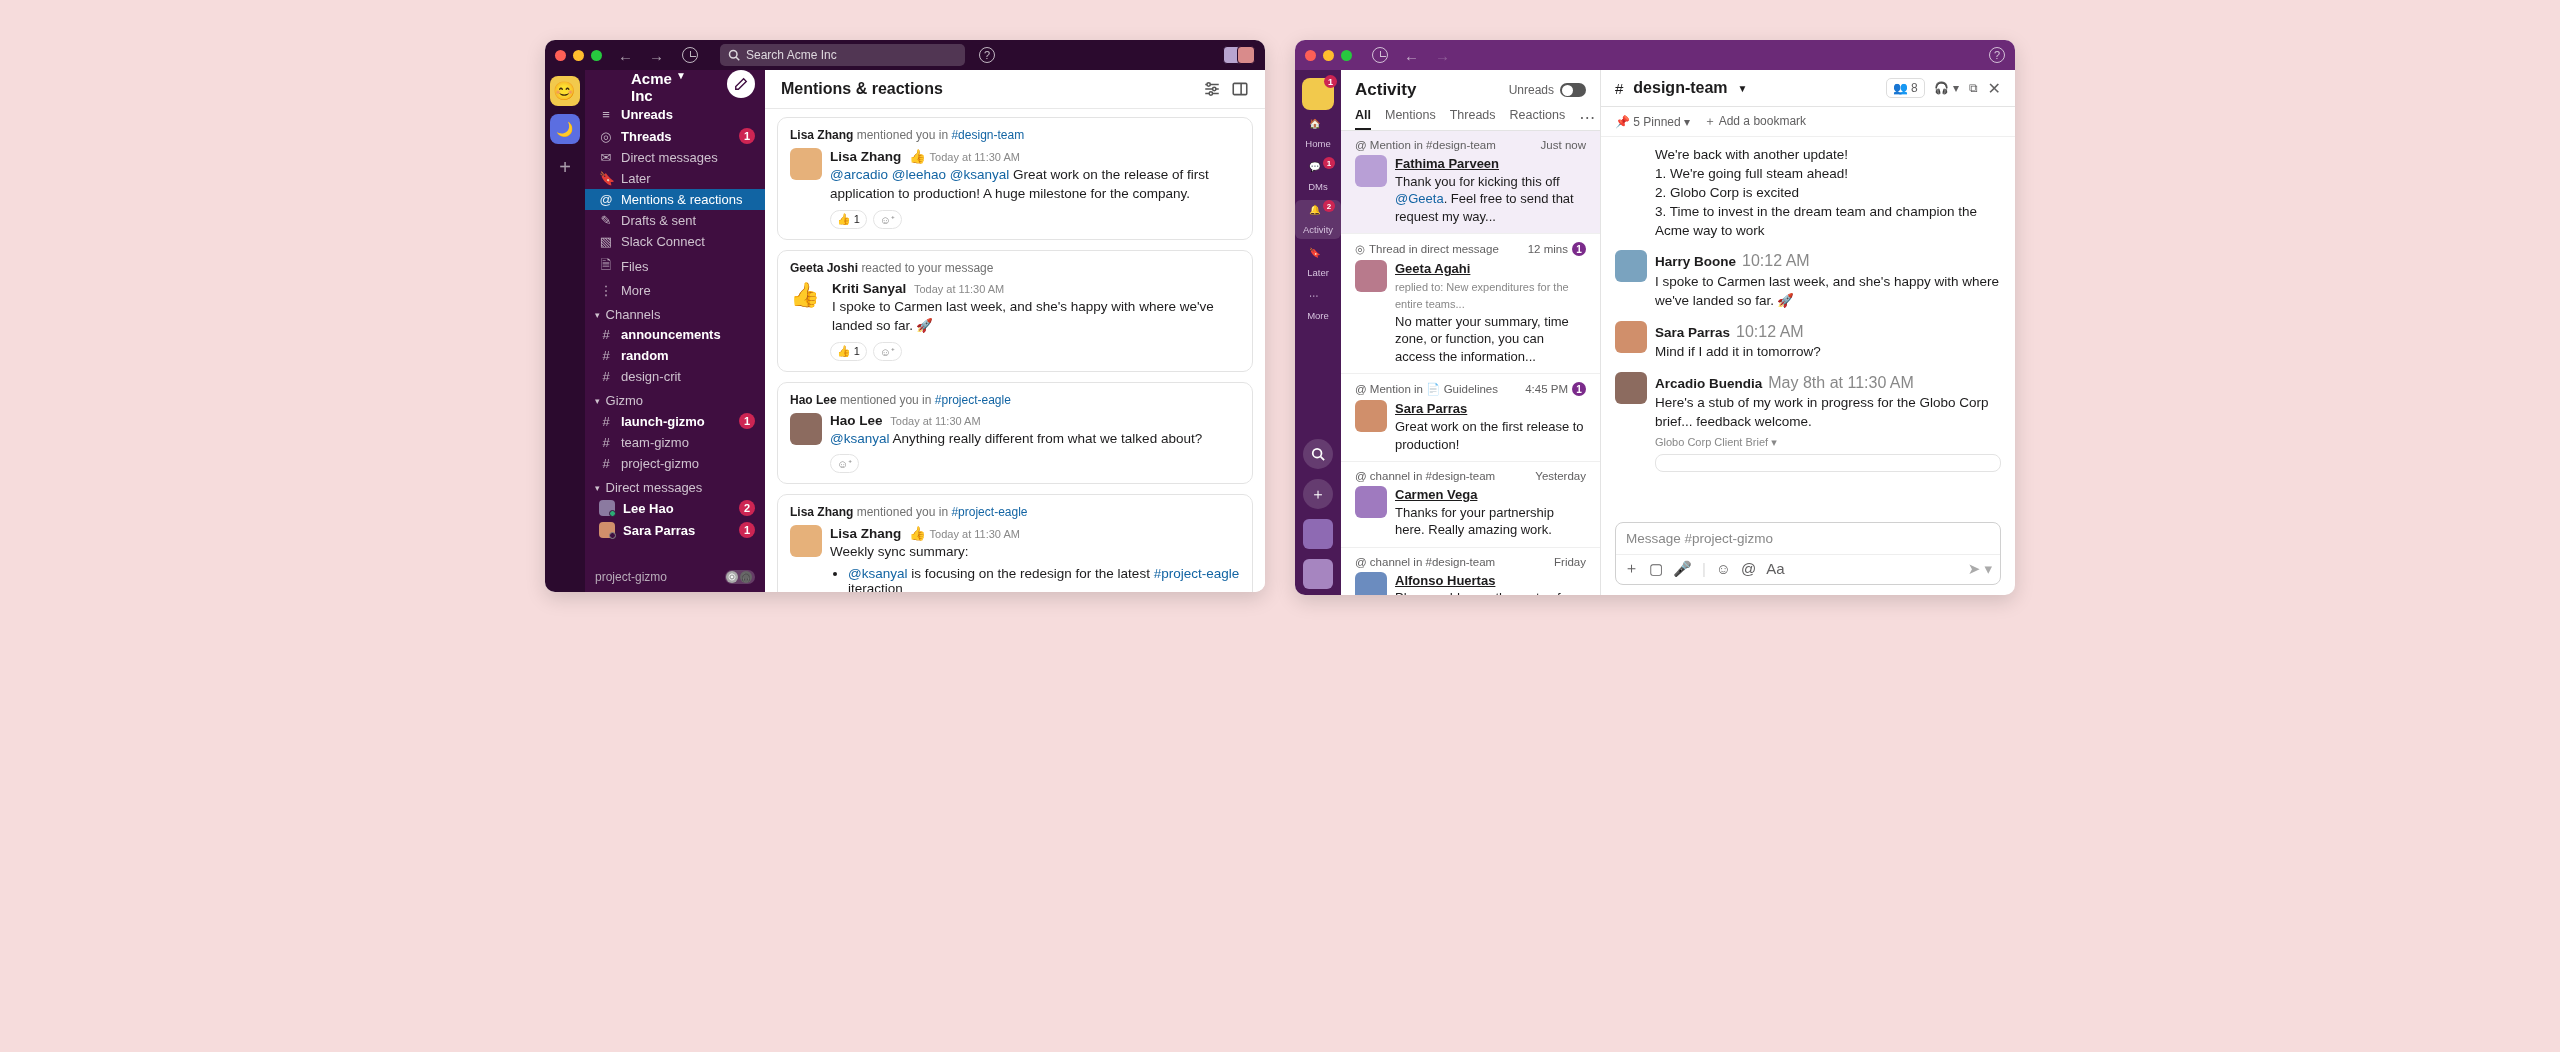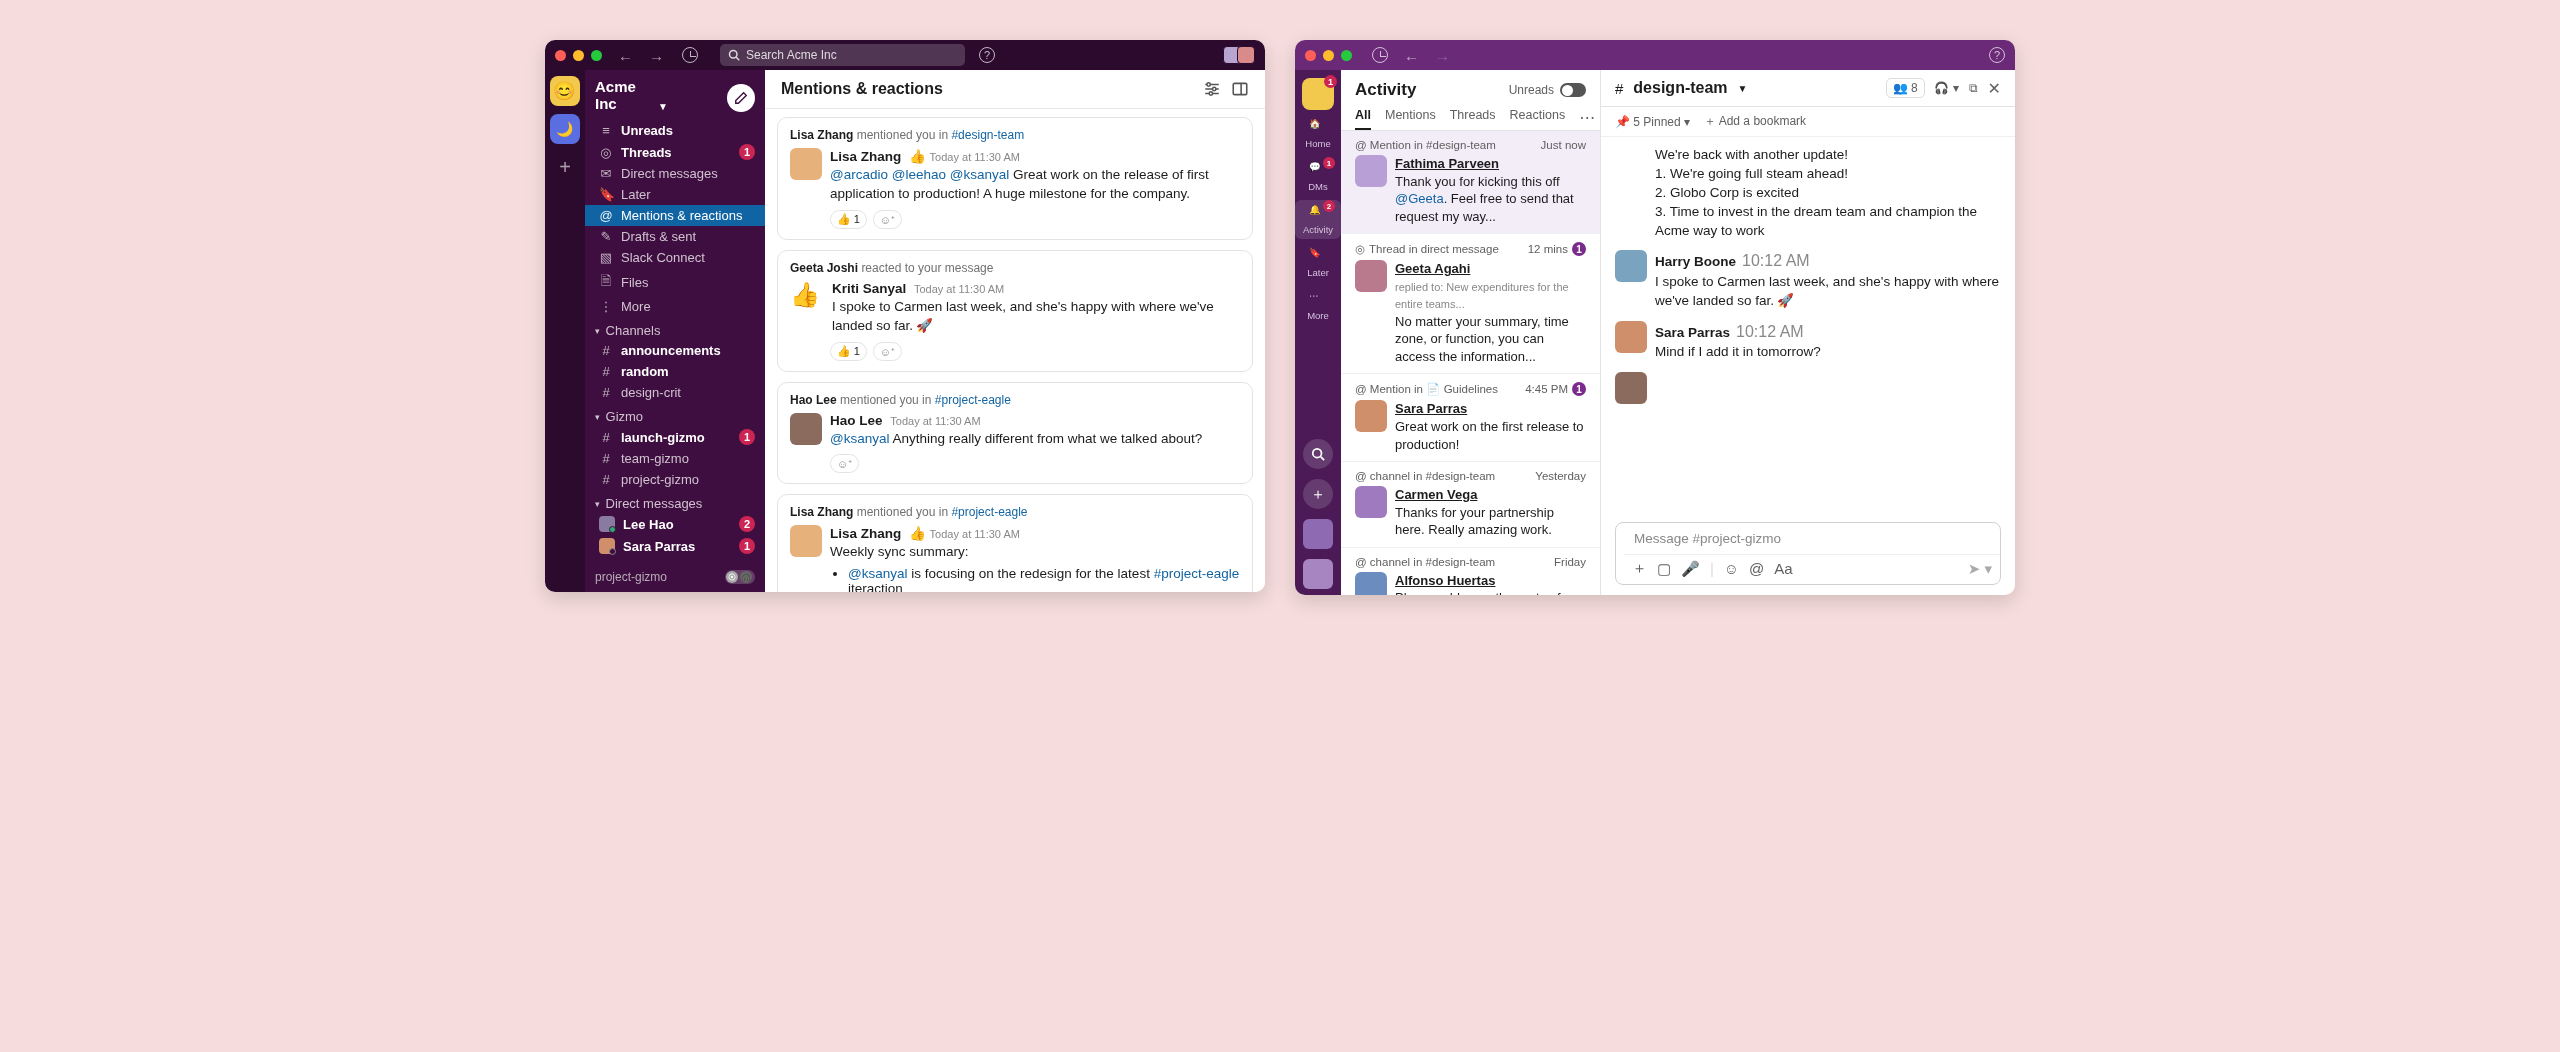--- a/index.html
+++ b/index.html
@@ -65,21 +65,21 @@
 
 .rail { width: 40px; display:flex;flex-direction:column;align-items:center;padding-top:6px;gap:8px;}
 .app1 .rail { background: #2b0a2e; }
 .railico { width:30px;height:30px;border-radius:8px;display:flex;align-items:center;justify-content:center;font-size:18px;}
 .rail .ws { background:#f2c94c;color:#6b3; }
 .rail .hub { background:#5b6ee1;color:#fff;font-size:14px;}
 .rail .plus { color:rgba(255,255,255,0.6);font-size:20px;font-weight:300;}
 
 
 .sidebar1 { width: 180px; background:#3f0e40; color:#cfc3cf; font-size:13px;display:flex;flex-direction:column;overflow:hidden;}
-.wshead { display:flex;align-items:flex-end;padding:8px 10px;color:#fff;}
+.wshead { display:flex;align-items:flex-start;padding:0 10px;color:#fff;margin-left:36px;}
 .wshead .name{font-weight:700;font-size:15px;flex:1;}
 .wshead .compose{width:28px;height:28px;background:#fff;border-radius:50%;display:flex;align-items:center;justify-content:center;color:#3f0e40;}
 .navlist { list-style:none;overflow-y:auto;}
 .navitem { display:flex;align-items:center;padding:3px 10px 3px 14px;cursor:default;gap:8px;}
 .navitem.active { background:#1164a3;color:#fff;}
 .navitem .ic { width:14px;text-align:center;font-size:13px;opacity:0.9;}
 .navitem .lbl { flex:1;}
 .navitem.bold .lbl{font-weight:700;color:#fff;}
 .navitem .badge{background:#cd2553;color:#fff;border-radius:9px;font-size:11px;min-width:16px;height:16px;display:flex;align-items:center;justify-content:center;padding:0 4px;font-weight:700;}
 .navsection{display:flex;align-items:center;padding:6px 10px 2px 10px;gap:6px;font-size:13px;}
@@ -162,21 +162,21 @@
 .chmsgs{flex:1;overflow-y:auto;padding:4px 14px;}
 .cmsg{display:flex;gap:8px;padding:5px 0;}
 .cmsg .av{width:32px;height:32px;border-radius:6px;background:#b89fd6;flex-shrink:0;}
 .cmsg .bd{font-size:13.5px;line-height:1.4;flex:1;}
 .cmsg .au{font-weight:800;margin-right:6px;}
 .cmsg .tm{font-size:16px;color:#888;}
 .cmsg.noav{padding-left:40px;}
 .threadlink{display:flex;align-items:center;gap:6px;font-size:12px;color:#1264a3;margin-top:3px;}
 .threadlink .sm{width:16px;height:16px;border-radius:3px;background:#cbb1e0;}
 .attach{border:1px solid #e3e3e3;border-radius:8px;padding:8px 10px;display:flex;align-items:center;gap:8px;margin-top:4px;}
-.composer{margin:8px 14px 10px;border:1px solid #d0d0d0;border-radius:8px;padding-left:8px;}
+.composer{margin:8px 14px 10px;border:1px solid #d0d0d0;border-radius:8px;}
 .composer .inp{padding:8px 10px;color:#888;font-size:13.5px;}
 .composer .tb{display:flex;align-items:center;padding:4px 8px 6px;gap:10px;color:#616061;border-top:1px solid #eee;font-size:15px;}
 .composer .tb .sp{flex:1;}
 .composer .tb .send{color:#aaa;}
 
 
 ::-webkit-scrollbar{width:0;height:0;}
 </style>
 </head>
 <body>
@@ -565,20 +565,27 @@
         <div class="cmsg">
           <div class="av" style="background:#7aa3bf"></div>
           <div class="bd"><span class="au">Harry Boone</span><span class="tm">10:12 AM</span><div>I spoke to Carmen last week, and she's happy with where we've landed so far. 🚀</div></div>
         </div>
         <div class="cmsg">
           <div class="av" style="background:#d08f6b"></div>
           <div class="bd"><span class="au">Sara Parras</span><span class="tm">10:12 AM</span><div>Mind if I add it in tomorrow?</div></div>
         </div>
         <div class="cmsg">
           <div class="av" style="background:#8c6b5f"></div>
+          <div class="bd"><span class="au">Arcadio Buendia</span><span class="tm">May 8th at 11:30 AM</span><div>Here's a stub of my work in progress for the Globo Corp brief... feedback welcome.</div>
+            <div style="font-size:11px;color:#888;margin-top:3px">Globo Corp Client Brief  ▾</div>
+            <div class="attach">
+              
+              
+            </div>
+          </div>
         </div>
 
       </div>
       <div class="composer">
         <div class="inp">Message #project-gizmo</div>
         <div class="tb">
           <span>＋</span>
           <span>▢</span>
           <span>🎤</span>
           <span style="color:#ddd">|</span>

